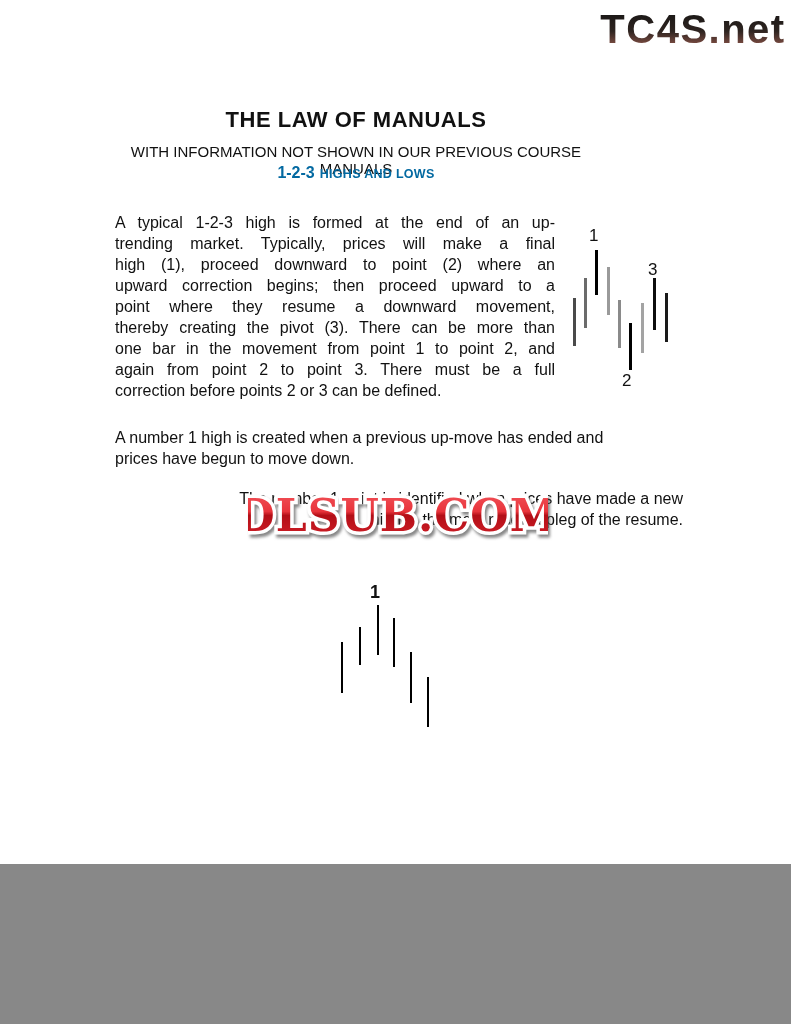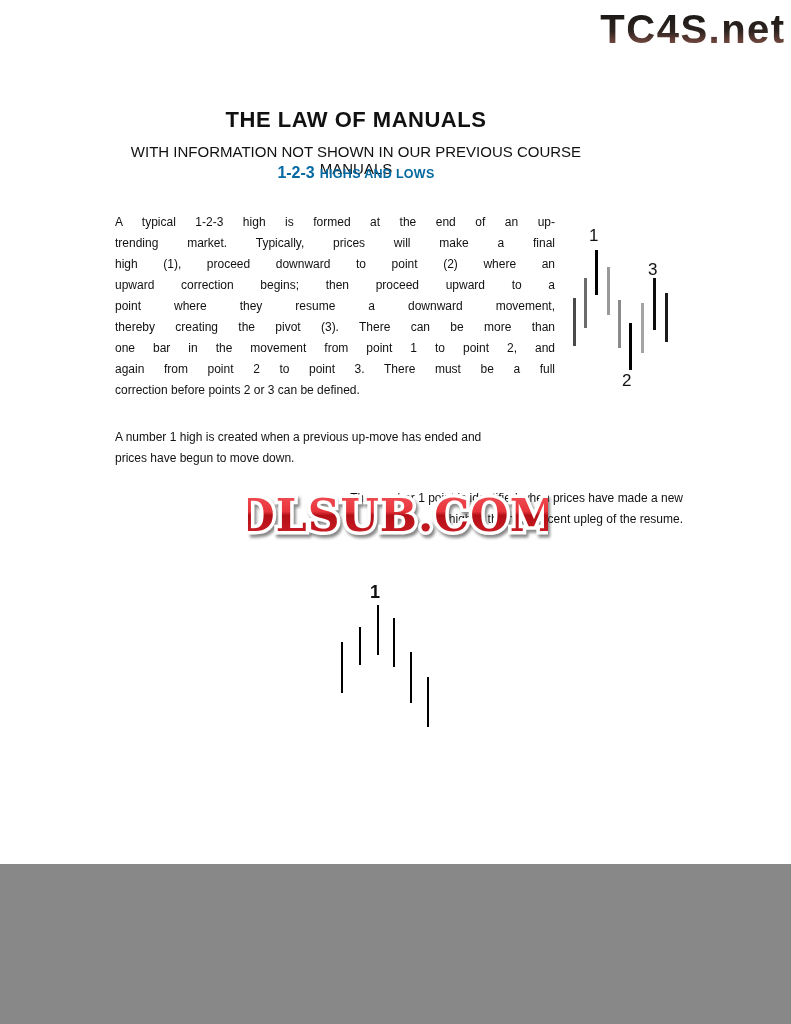--- a/index.html
+++ b/index.html
@@ -11,21 +11,21 @@
 
   
   .center-block{position:absolute;left:115px;width:482px;text-align:center;}
   #doc-title{top:107px;font-size:22px;font-weight:bold;letter-spacing:.5px;color:#111;}
   #doc-subtitle{top:143px;font-size:15px;color:#111;}
   #section-heading{top:164px;font-weight:bold;color:#0369a1;}
   #section-heading .num{font-size:16px;}
   #section-heading .rest{font-size:12.5px;margin-left:5px;letter-spacing:.3px;}
 
   
-  .para{position:absolute;left:115px;font-size:12px;line-height:21px;color:#111;}
+  .para{position:absolute;left:115px;font-size:16px;line-height:21px;color:#111;}
   #para1{top:212px;width:440px;}
   #para2{top:427px;width:568px;}
   #para3{top:488px;width:568px;text-align:right;}
   .jline{text-align:justify;text-align-last:justify;}
   .jline.last{text-align-last:left;}
 
   
   .pchart{position:absolute;}
   #chart1{left:565px;top:225px;width:115px;height:170px;}
   #chart2{left:330px;top:583px;width:110px;height:150px;}

